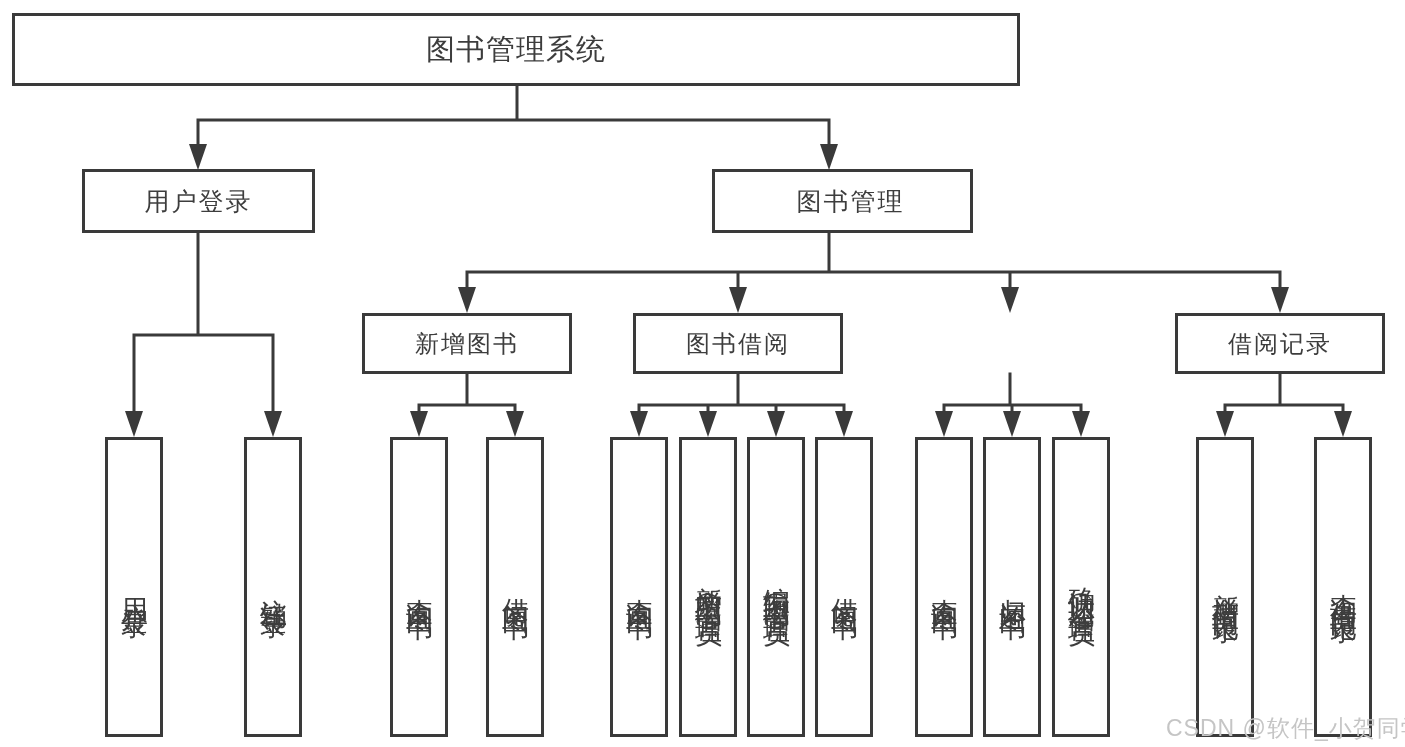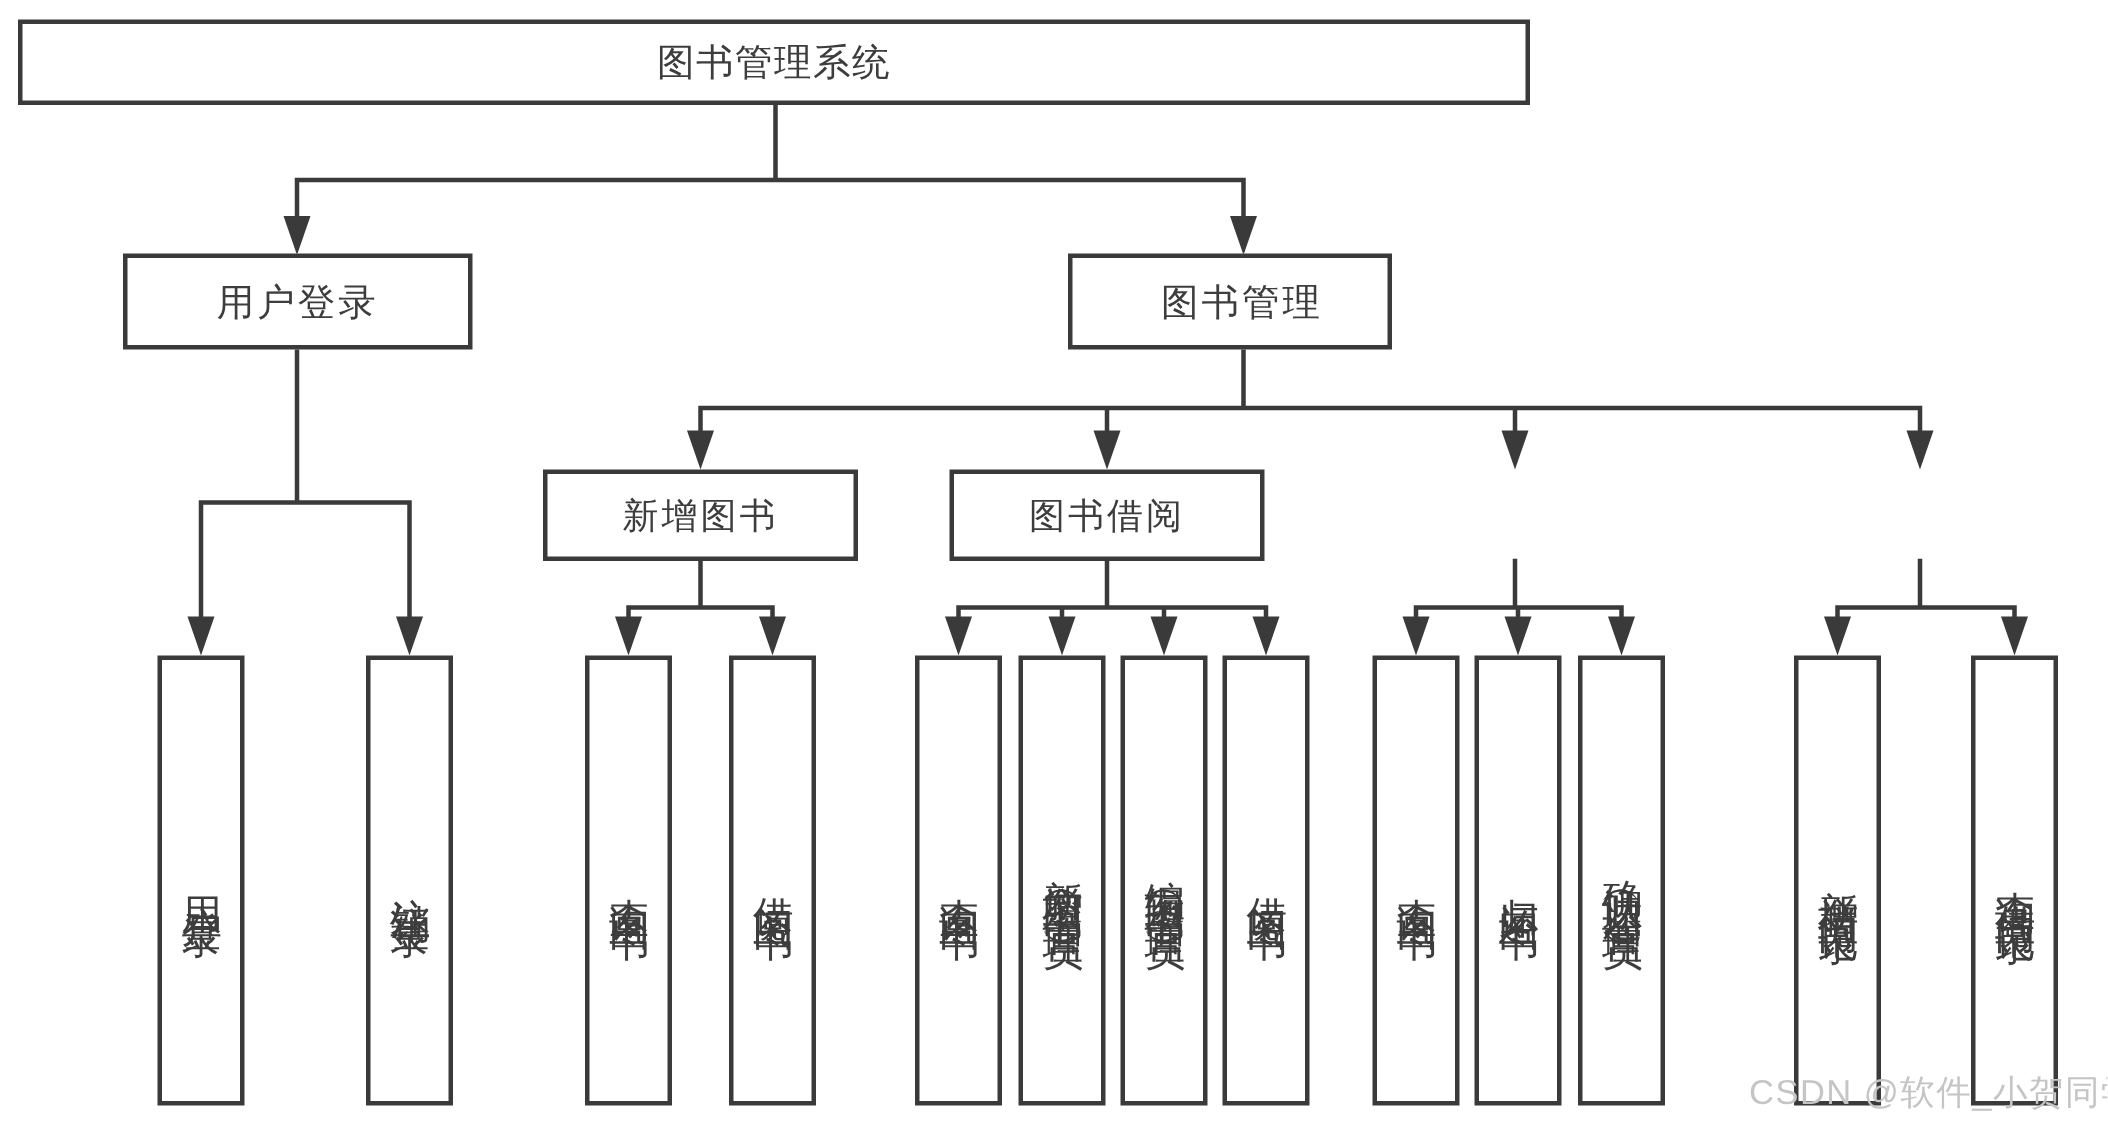--- a/index.html
+++ b/index.html
@@ -15,24 +15,24 @@
     position:absolute;
     box-sizing:border-box;
     background:#ffffff;
     border:3px solid #3a3a3a;
     display:flex;
     align-items:center;
     justify-content:center;
     color:#3d3d3d;
     z-index:2;
   }
-  .root-box  { left:12px;  top:13px;  width:1008px; height:57px; font-size:25px; letter-spacing:1px; }
+  .root-box  { left:12px;  top:13px;  width:1008px; height:73px; font-size:29px; letter-spacing:1px; }
   .l2        { top:169px;  height:64px; font-size:25px; letter-spacing:2px; }
   .l2-a      { left:82px;  width:233px; }
-  .l2-b      { left:712px; width:216px;padding-left:16px; }
+  .l2-b      { left:712px; width:261px;padding-left:16px; }
   .l3        { top:313px;  height:61px; width:210px; font-size:24px; letter-spacing:2px; }
   .leaf      { top:437px;  width:58px;  height:300px; }
   .vtext {
     writing-mode:vertical-rl;
     font-size:27px;
     letter-spacing:5px;
     line-height:1;
     color:#3d3d3d;
     white-space:nowrap;
   }
@@ -95,20 +95,23 @@
   <div class="box l2 l2-b">
     <span>图书管理</span>
   </div>
 
   <div class="box l3" style="left:362px">
     <span>新增图书</span>
   </div>
   <div class="box l3" style="left:633px">
     <span>图书借阅</span>
   </div>
+  <div class="box l3" style="left:1175px">
+    <span>借阅记录</span>
+  </div>
 
   <div class="box leaf" style="left:105px">
     <span class="vtext">用户登录</span>
   </div>
   <div class="box leaf" style="left:244px">
     <span class="vtext">注销登录</span>
   </div>
 
   <div class="box leaf" style="left:390px">
     <span class="vtext">查询图书</span>

